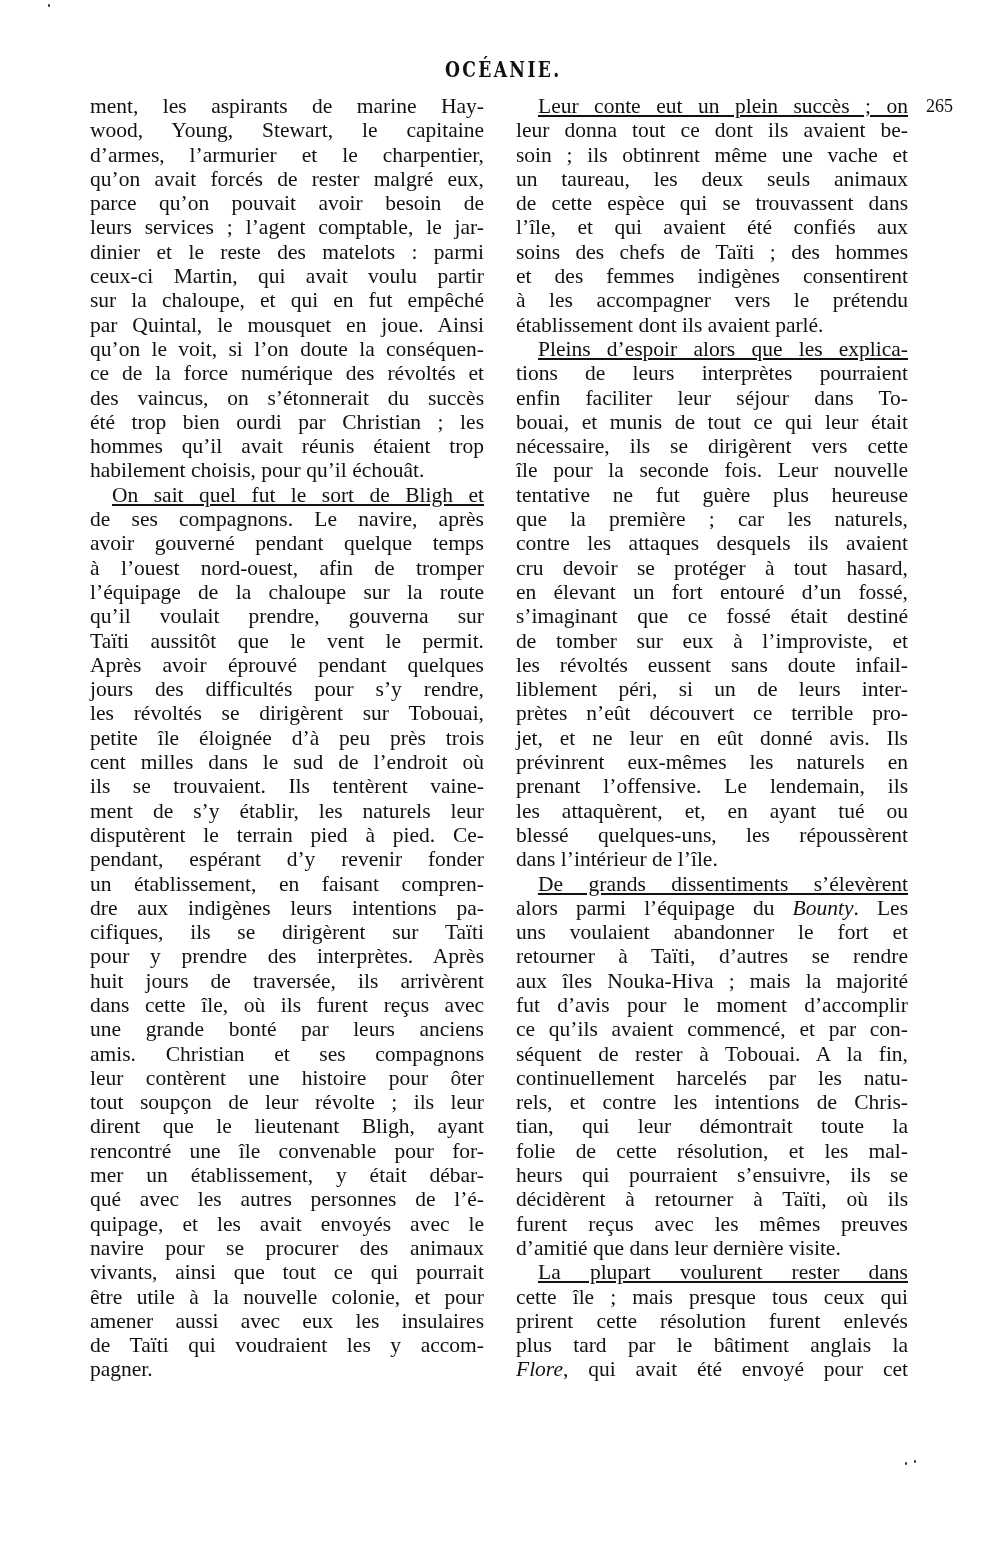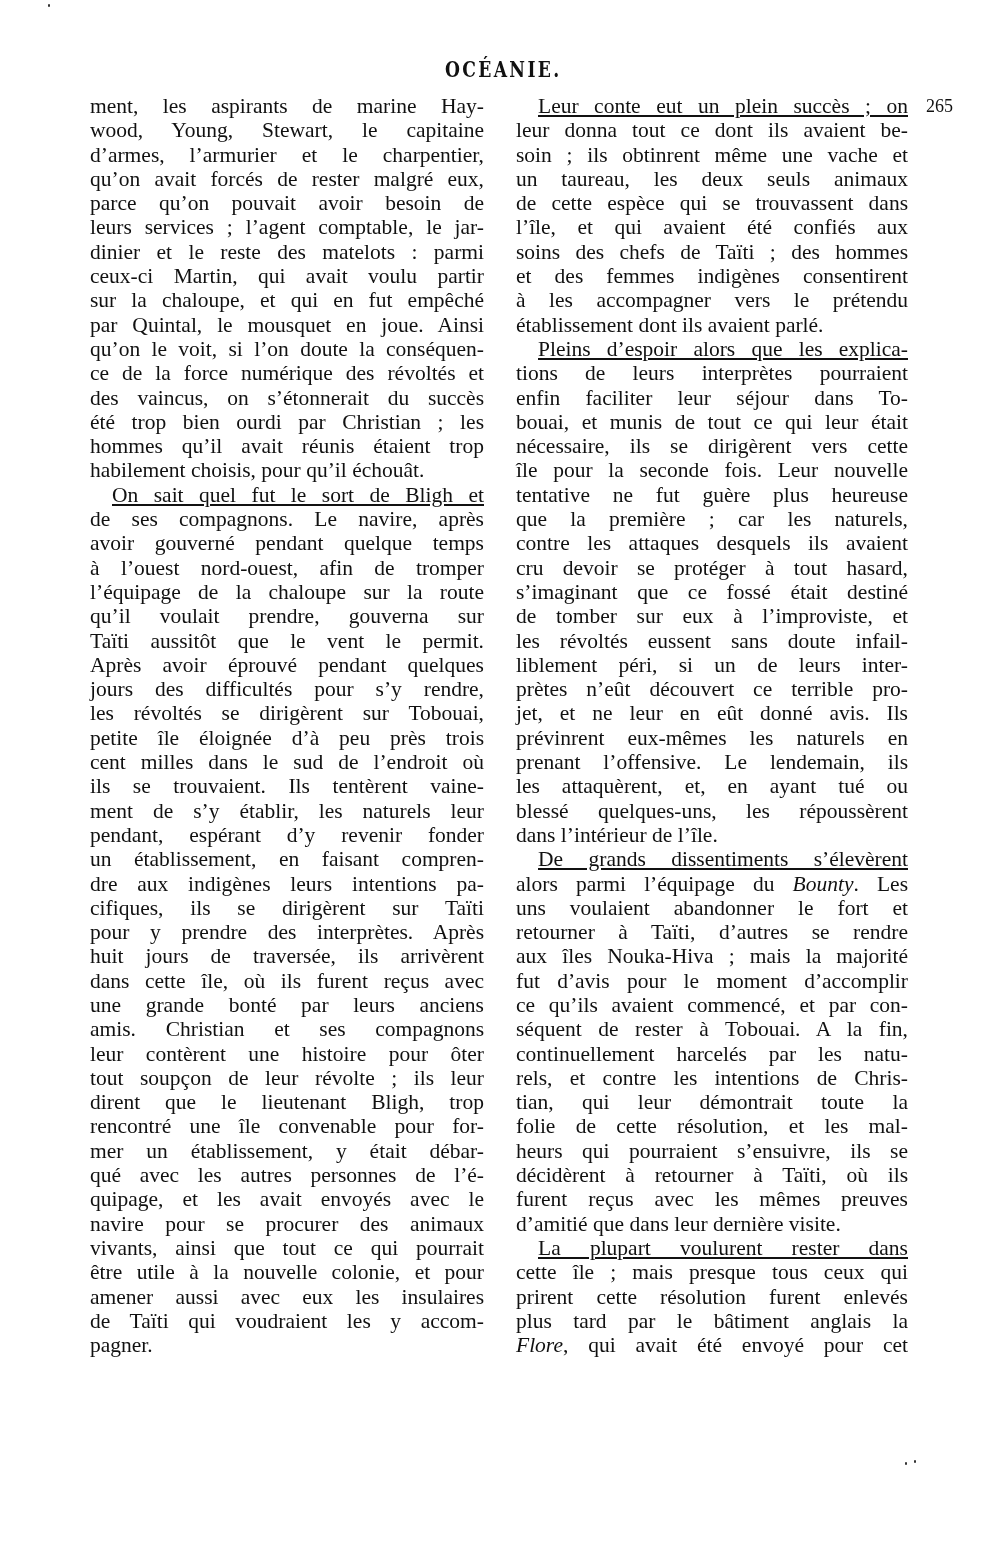--- a/index.html
+++ b/index.html
@@ -111,32 +111,33 @@
       <span class="line">l’équipage de la chaloupe sur la route</span>
       <span class="line">qu’il voulait prendre, gouverna sur</span>
       <span class="line">Taïti aussitôt que le vent le permit.</span>
       <span class="line">Après avoir éprouvé pendant quelques</span>
       <span class="line">jours des difficultés pour s’y rendre,</span>
       <span class="line">les révoltés se dirigèrent sur Tobouai,</span>
       <span class="line">petite île éloignée d’à peu près trois</span>
       <span class="line">cent milles dans le sud de l’endroit où</span>
       <span class="line">ils se trouvaient. Ils tentèrent vaine-</span>
       <span class="line">ment de s’y établir, les naturels leur</span>
+      <span class="line">disputèrent le terrain pied à pied. Ce-</span>
       <span class="line">pendant, espérant d’y revenir fonder</span>
       <span class="line">un établissement, en faisant compren-</span>
       <span class="line">dre aux indigènes leurs intentions pa-</span>
       <span class="line">cifiques, ils se dirigèrent sur Taïti</span>
       <span class="line">pour y prendre des interprètes. Après</span>
       <span class="line">huit jours de traversée, ils arrivèrent</span>
       <span class="line">dans cette île, où ils furent reçus avec</span>
       <span class="line">une grande bonté par leurs anciens</span>
       <span class="line">amis. Christian et ses compagnons</span>
       <span class="line">leur contèrent une histoire pour ôter</span>
       <span class="line">tout soupçon de leur révolte ; ils leur</span>
-      <span class="line">dirent que le lieutenant Bligh, trop</span>
+      <span class="line">dirent que le lieutenant Bligh, ayant</span>
       <span class="line">rencontré une île convenable pour for-</span>
       <span class="line">mer un établissement, y était débar-</span>
       <span class="line">qué avec les autres personnes de l’é-</span>
       <span class="line">quipage, et les avait envoyés avec le</span>
       <span class="line">navire pour se procurer des animaux</span>
       <span class="line">vivants, ainsi que tout ce qui pourrait</span>
       <span class="line">être utile à la nouvelle colonie, et pour</span>
       <span class="line">amener aussi avec eux les insulaires</span>
       <span class="line">de Taïti qui voudraient les y accom-</span>
       <span class="line last">pagner.</span>
@@ -159,20 +160,21 @@
       <span class="line indent">Pleins d’espoir alors que les explica-</span>
       <span class="line">tions de leurs interprètes pourraient</span>
       <span class="line">enfin faciliter leur séjour dans To-</span>
       <span class="line">bouai, et munis de tout ce qui leur était</span>
       <span class="line">nécessaire, ils se dirigèrent vers cette</span>
       <span class="line">île pour la seconde fois. Leur nouvelle</span>
       <span class="line">tentative ne fut guère plus heureuse</span>
       <span class="line">que la première ; car les naturels,</span>
       <span class="line">contre les attaques desquels ils avaient</span>
       <span class="line">cru devoir se protéger à tout hasard,</span>
+      <span class="line">en élevant un fort entouré d’un fossé,</span>
       <span class="line">s’imaginant que ce fossé était destiné</span>
       <span class="line">de tomber sur eux à l’improviste, et</span>
       <span class="line">les révoltés eussent sans doute infail-</span>
       <span class="line">liblement péri, si un de leurs inter-</span>
       <span class="line">prètes n’eût découvert ce terrible pro-</span>
       <span class="line">jet, et ne leur en eût donné avis. Ils</span>
       <span class="line">prévinrent eux-mêmes les naturels en</span>
       <span class="line">prenant l’offensive. Le lendemain, ils</span>
       <span class="line">les attaquèrent, et, en ayant tué ou</span>
       <span class="line">blessé quelques-uns, les répoussèrent</span>

